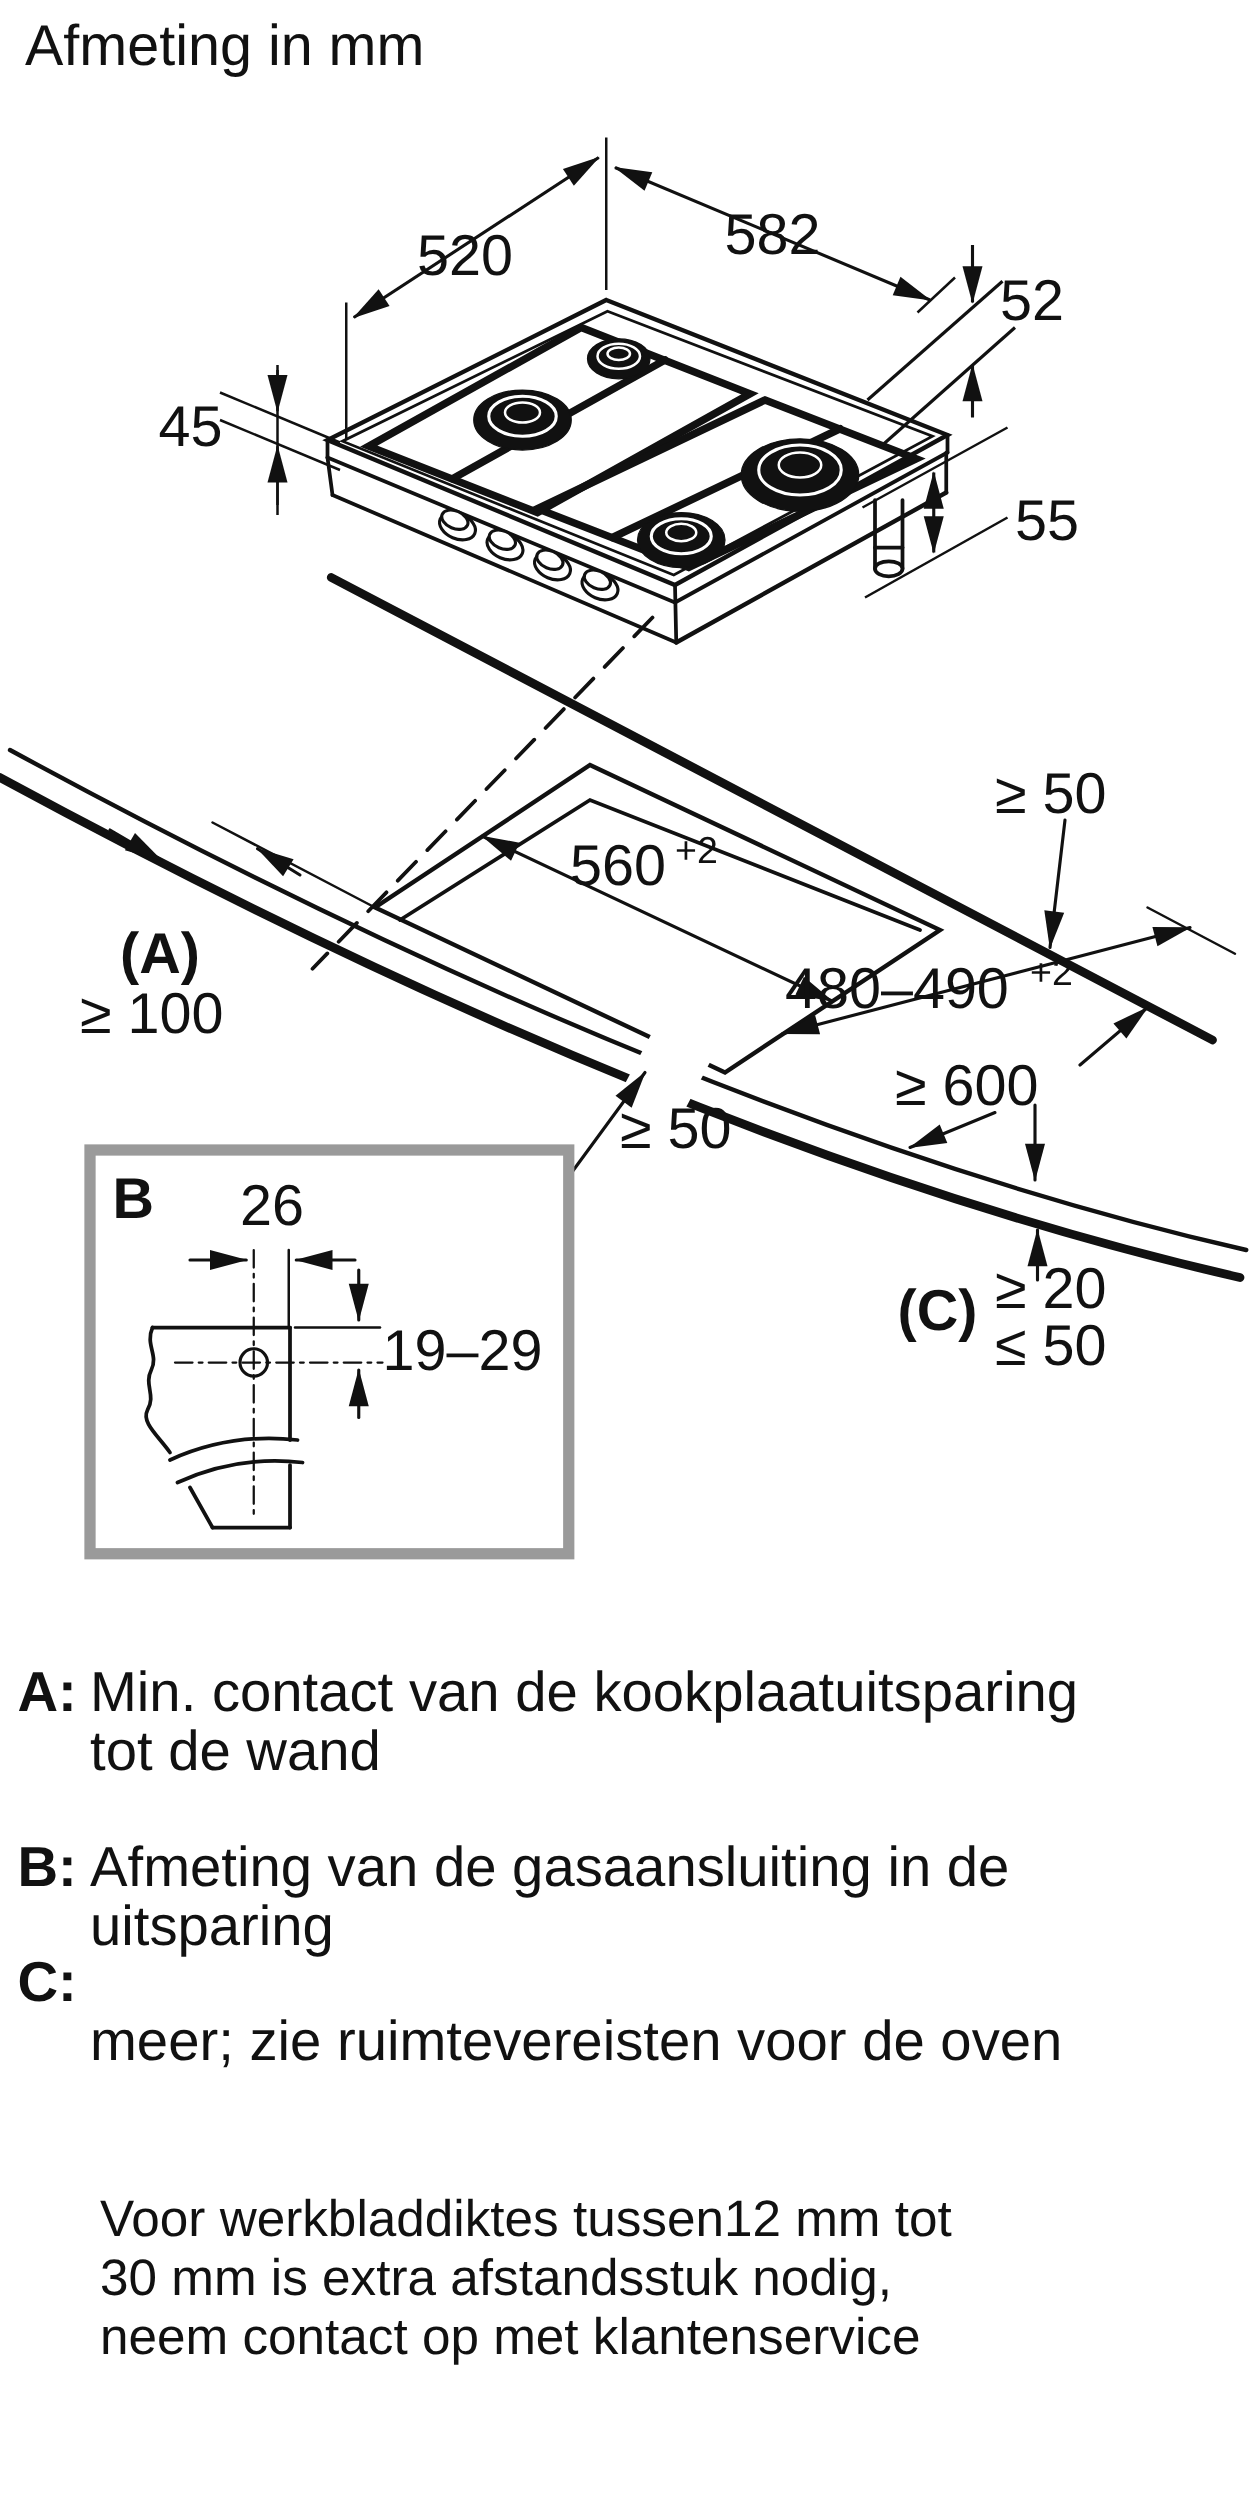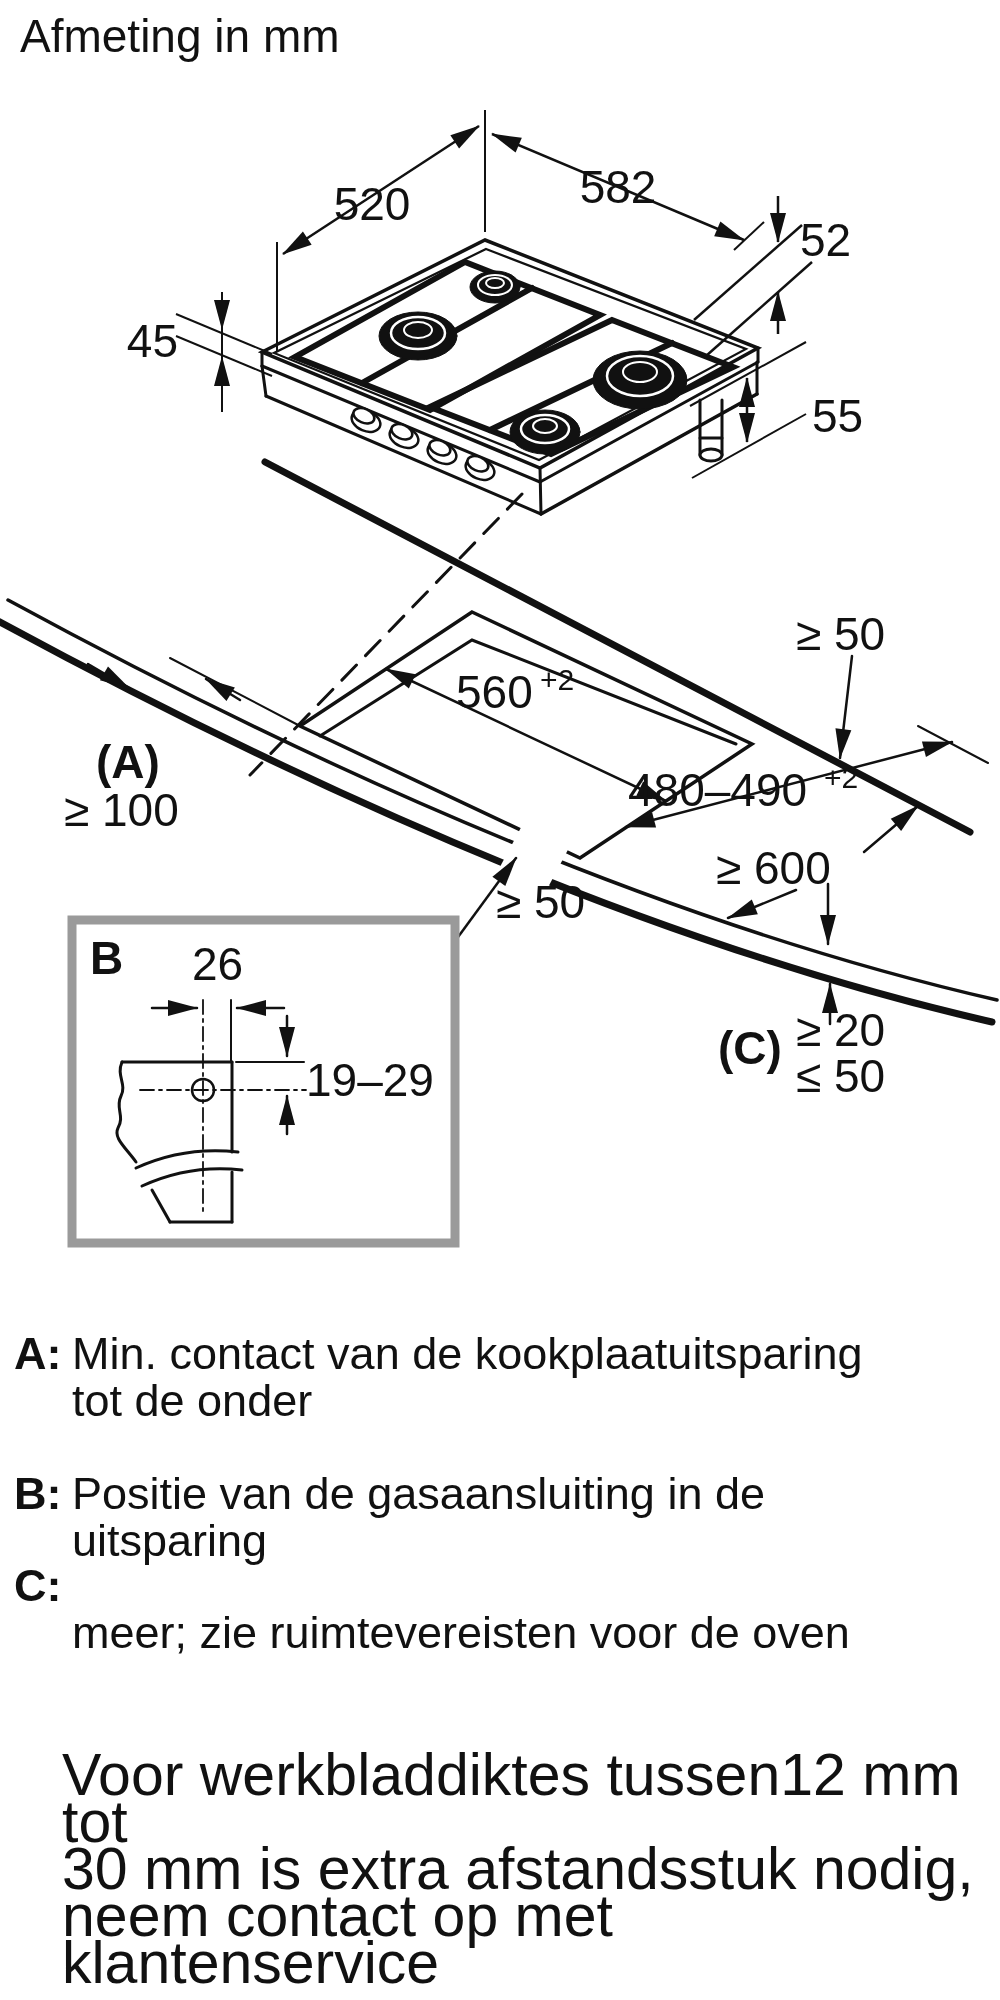--- a/index.html
+++ b/index.html
@@ -5,21 +5,21 @@
   html,body{margin:0;padding:0;background:#fff;}
   body{width:1000px;height:2000px;position:relative;font-family:"Liberation Sans",sans-serif;color:#111;}
   svg{position:absolute;left:0;top:0;}
   svg text{font-family:"Liberation Sans",sans-serif;fill:#111;}
   .t-dim{font-size:46px;}
   .t-sup{font-size:30px;}
   .t-bold{font-weight:bold;}
   .t-title{font-size:46px;}
   .legend-block{position:absolute;left:14px;font-size:45px;line-height:47px;}
   .legend-key{font-weight:bold;width:58px;flex:0 0 58px;}
-  .note-block{position:absolute;left:62px;font-size:59px;line-height:47px;}
+  .note-block{position:absolute;left:80px;font-size:41px;line-height:47px;}
 </style>
 </head>
 <body>
 
 <svg width="1000" height="2000" viewBox="0 0 1000 2000">
   <defs>
     <marker id="ae" markerUnits="userSpaceOnUse" markerWidth="34" markerHeight="18" refX="31" refY="9" orient="auto">
       <path d="M2,1 L32,9 L2,17 Z" fill="#111"></path>
     </marker>
     <marker id="as" markerUnits="userSpaceOnUse" markerWidth="34" markerHeight="18" refX="3" refY="9" orient="auto">
@@ -208,27 +208,27 @@
     </g>
     <text class="t-dim t-bold" x="90" y="974">B</text>
     <text class="t-dim" x="192" y="980">26</text>
     <text class="t-dim" x="306" y="1096">19–29</text>
   </g>
 </svg>
 
 <div class="legend-block" style="top:1330px;">
   <div style="display:flex;">
     <span class="legend-key">A:</span>
-    <span><span>Min. contact van de kookplaatuitsparing</span><br><span>tot de onder</span></span>
+    <span><span>Min. contact van de kookplaatuitsparing</span><br><span>tot de wand</span></span>
   </div>
 </div>
 <div class="legend-block" style="top:1470px;">
   <div style="display:flex;">
     <span class="legend-key">B:</span>
-    <span><span>Positie van de gasaansluiting in de</span><br><span>uitsparing</span></span>
+    <span><span>Afmeting van de gasaansluiting in de</span><br><span>uitsparing</span></span>
   </div>
 </div>
 <div class="legend-block" style="top:1562px;">
   <div style="display:flex;">
     <span class="legend-key">C:</span>
     <span><br><span>meer; zie ruimtevereisten voor de oven</span></span>
   </div>
 </div>
 
 <div class="note-block" style="top:1752px;">

